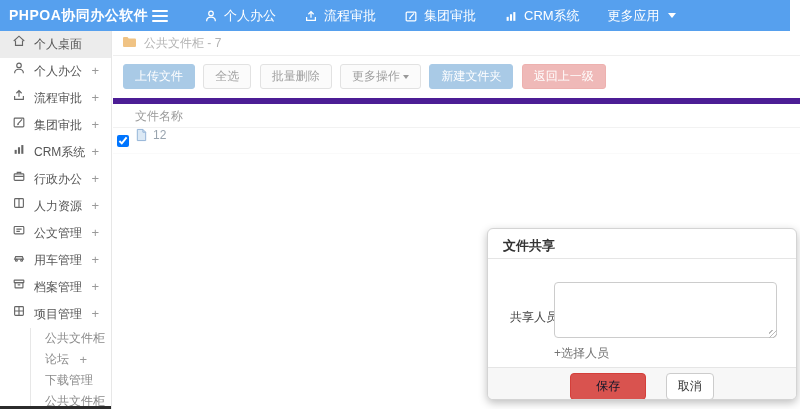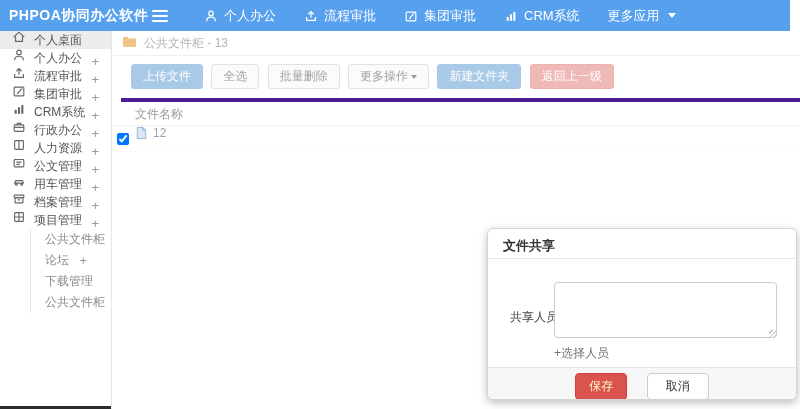--- a/index.html
+++ b/index.html
@@ -17,38 +17,38 @@
   .hamburger i { display:block; height:2px; background:#fff; border-radius:1px; }
   .nav-item { display:flex; align-items:center; gap:6px; margin:0 14px;
     font-size:13px; cursor:pointer; white-space:nowrap; }
   .nav-item svg { display:block; }
   .caret-down { width:0; height:0; border-left:4px solid transparent;
     border-right:4px solid transparent; border-top:5px solid #fff; margin-left:2px; }
 
   
   .sidebar { position:absolute; left:0; top:31px; width:112px; height:378px;
     background:#fff; border-right:1px solid #e7e7e7; overflow:hidden; }
-  .side-item { position:relative; height:18px; line-height:25px; padding-left:12px;
+  .side-item { position:relative; height:27px; line-height:25px; padding-left:12px;
     display:flex; align-items:center; gap:8px; color:#555; cursor:pointer;
     font-size:12px; white-space:nowrap; }
   .side-item.active { background:#ececec; }
   .side-item svg { flex:0 0 auto; color:#777; }
   .expander { position:absolute; right:12px; top:0; color:#999; font-size:13px; }
   .subnav { margin-left:30px; border-left:1px solid #e7e7e7; }
   .sub-item { position:relative; height:21px; line-height:21px; padding-left:14px;
     color:#8a8a8a; cursor:pointer; font-size:12px; white-space:nowrap; }
   .sub-item .expander { right:24px; }
   .side-bottom-strip { position:absolute; left:0; bottom:0; width:112px; height:3px;
     background:#2b2b2b; }
 
   
   .main { position:absolute; left:113px; top:31px; width:687px; height:378px; background:#fff; }
   .breadcrumb { height:25px; display:flex; align-items:center; gap:7px;
     padding-left:9px; border-bottom:1px solid #efefef; color:#b3b3b3; }
-  .toolbar { padding:8px 0 9px 5px; border-bottom:4px solid #4c1d95;margin-left:8px; }
+  .toolbar { padding:8px 0 9px 5px; border-bottom:6px solid #4c1d95; }
   .btn { display:inline-block; padding:5px 11px; margin-left:5px; font-size:12px;
     border-radius:3px; border:1px solid transparent; cursor:pointer; line-height:1.1; }
   .btn-default { background:#fbfbfb; border-color:#e2e2e2; color:#a0a0a0; }
   .btn-primary-dim { background:#428bca; border-color:#428bca; color:#fff; opacity:.45; }
   .btn-danger-dim { background:#d9534f; border-color:#d43f3a; color:#fff; opacity:.4; }
   .btn .caret-sm { display:inline-block; width:0; height:0; border-left:3.5px solid transparent;
     border-right:3.5px solid transparent; border-top:4px solid #999; margin-left:3px;
     vertical-align:middle; }
   .filetable { width:100%; }
   .thead { position:relative; height:24px; line-height:24px; padding-left:22px;
@@ -68,24 +68,24 @@
   .share-label { position:absolute; left:22px; top:50px; color:#444; font-size:12px; }
   .share-input { position:absolute; left:66px; top:23px; width:223px; height:56px;
     border:1px solid #ccc; border-radius:4px; resize:none; background:#fff;
     font-family:inherit; font-size:12px; padding:4px; }
   .resize-grip { position:absolute; left:281px; top:71px; width:8px; height:8px;
     background:repeating-linear-gradient(135deg,transparent 0 2px,#bbb 2px 3px); }
   .select-link { position:absolute; left:66px; top:86px; color:#737373; font-size:12px;
     cursor:pointer; text-decoration:none; }
   .modal-footer { height:33px; border-top:1px solid #e5e5e5; background:#f7f7f7;
     text-align:center; padding-top:5px; }
-  .btn-save { display:inline-block; padding:4px 13px; background:#d9534f;
-    border:1px solid #d43f3a; color:#fef9c3; border-radius:4px; font-size:12px;
+  .btn-save { display:inline-block; padding:4px 25px; background:#d9534f;
+    border:1px solid #d43f3a; color:#0f172a; border-radius:4px; font-size:12px;
     cursor:pointer; margin-right:16px; }
-  .btn-cancel { display:inline-block; padding:4px 18px; background:#fff;
+  .btn-cancel { display:inline-block; padding:4px 11px; background:#fff;
     border:1px solid #ccc; color:#333; border-radius:4px; font-size:12px; cursor:pointer; }
 </style>
 </head>
 <body>
 
 <div class="app">
 
   <div class="topbar">
     <div class="logo">PHPOA协同办公软件</div>
     <div class="hamburger">
@@ -275,21 +275,21 @@
     <div class="side-bottom-strip"></div>
   </div>
 
   <div class="main">
 
     <div class="breadcrumb">
       <span>
         <svg width="15" height="13" viewBox="0 0 16 14" fill="#f0c384">
           <path d="M1 3.5c0-.8.6-1.4 1.4-1.4h3.4l1.4 1.6h6.4c.8 0 1.4.6 1.4 1.4v6.4c0 .8-.6 1.4-1.4 1.4H2.4c-.8 0-1.4-.6-1.4-1.4z"></path>
         </svg></span>
-      <span>公共文件柜 - 13</span>
+      <span>公共文件柜 - 7</span>
     </div>
 
     <div class="toolbar">
       <span class="btn btn-primary-dim">上传文件</span>
       <span class="btn btn-default">全选</span>
       <span class="btn btn-default">批量删除</span>
       <span class="btn btn-default"><span>更多操作</span><span class="caret-sm"></span></span>
       <span class="btn btn-primary-dim">新建文件夹</span>
       <span class="btn btn-danger-dim">返回上一级</span>
     </div>

